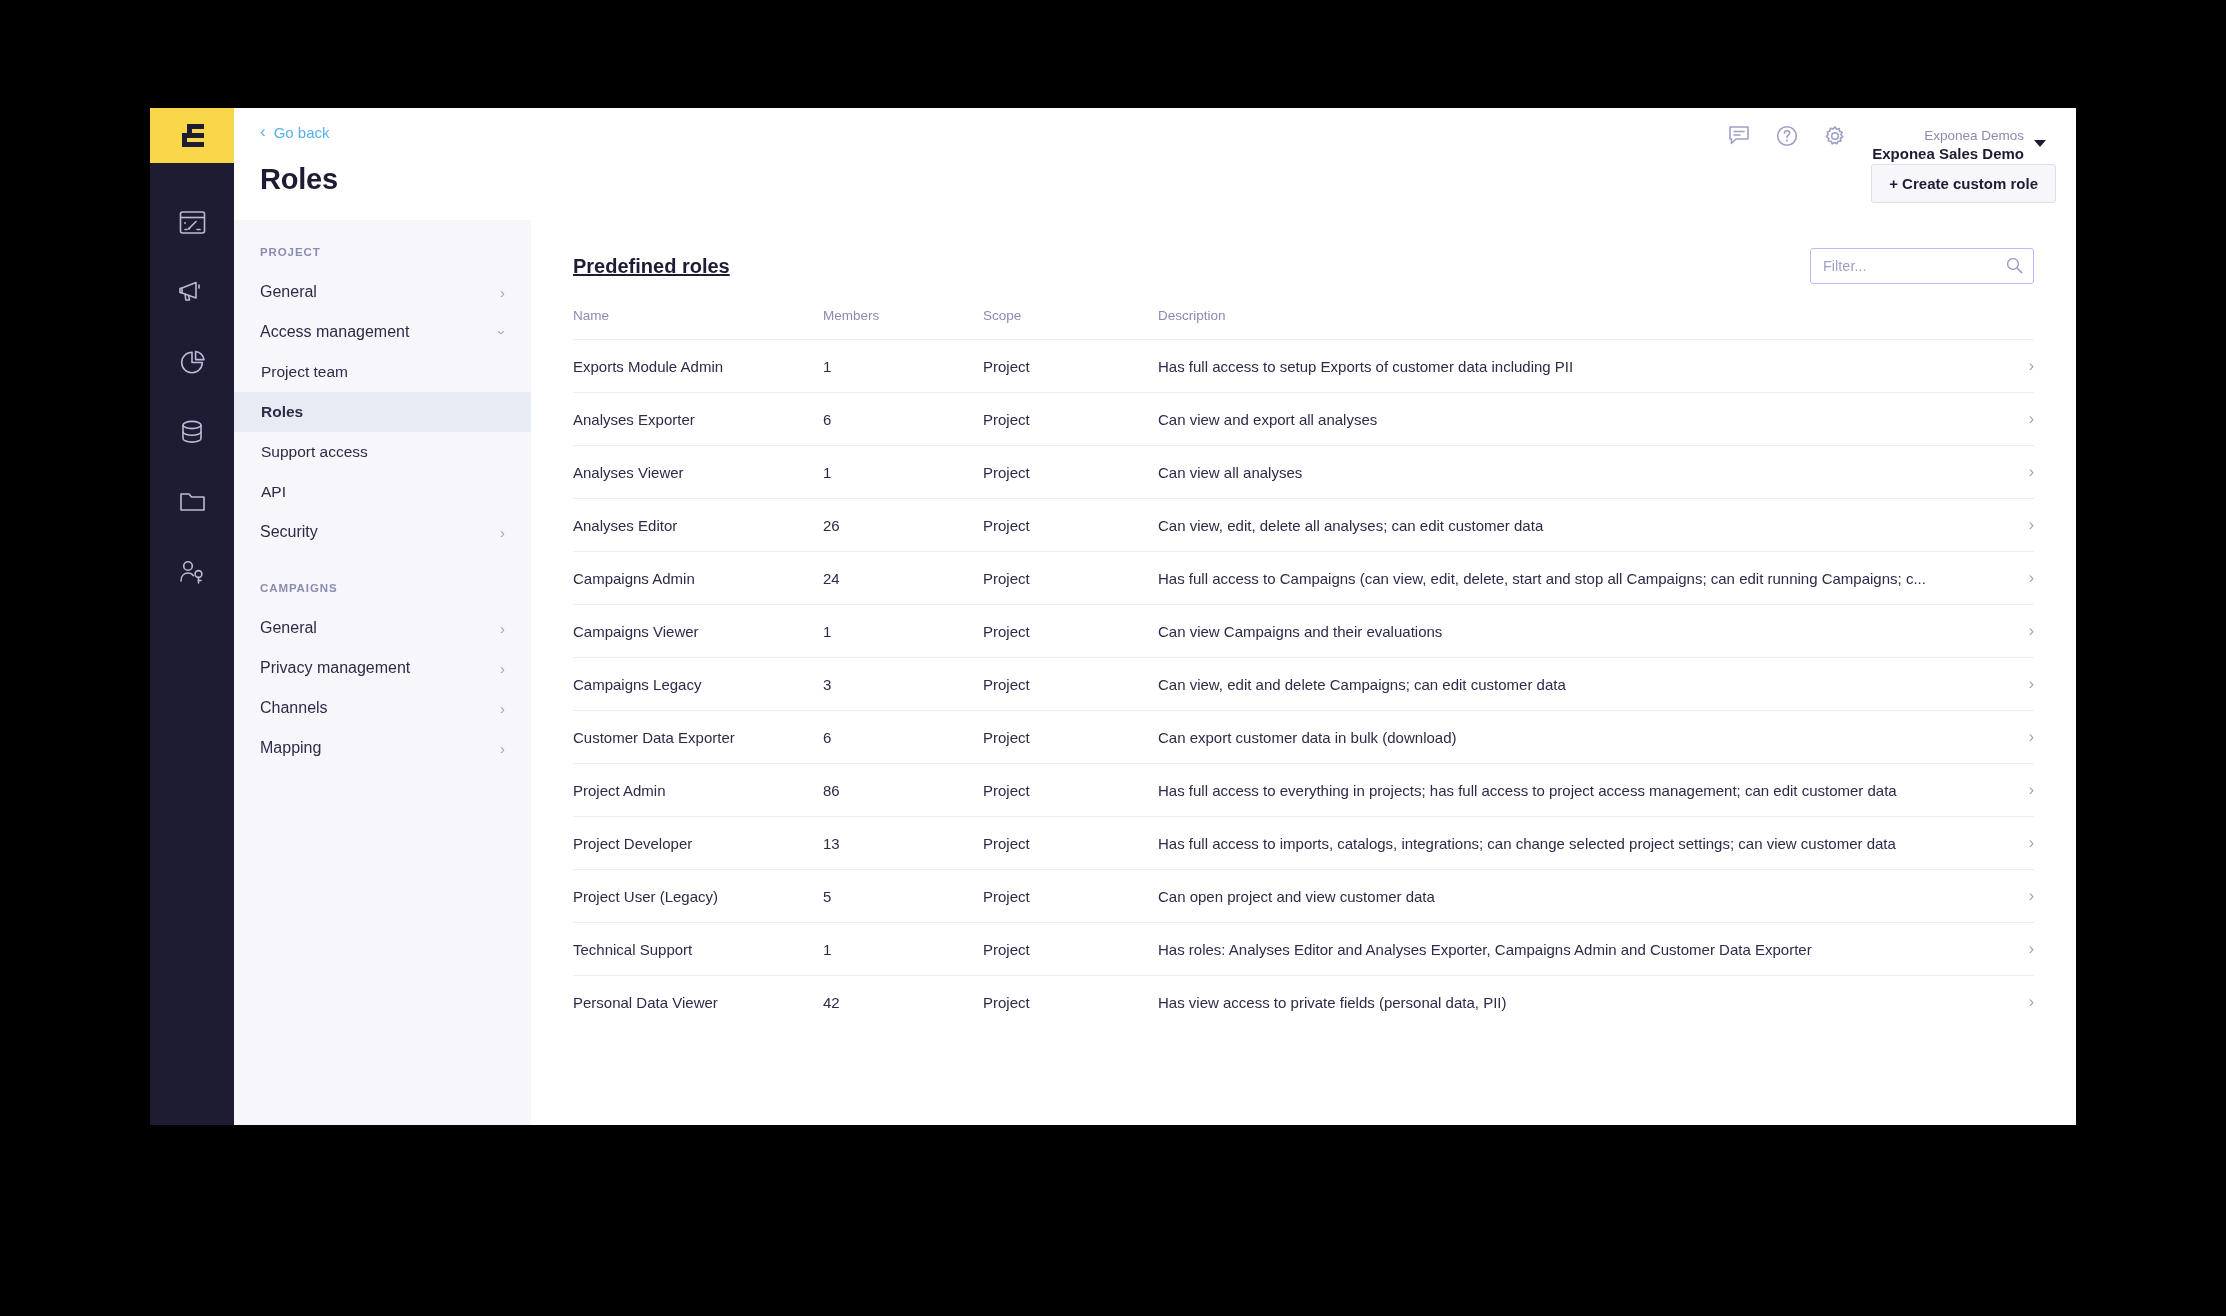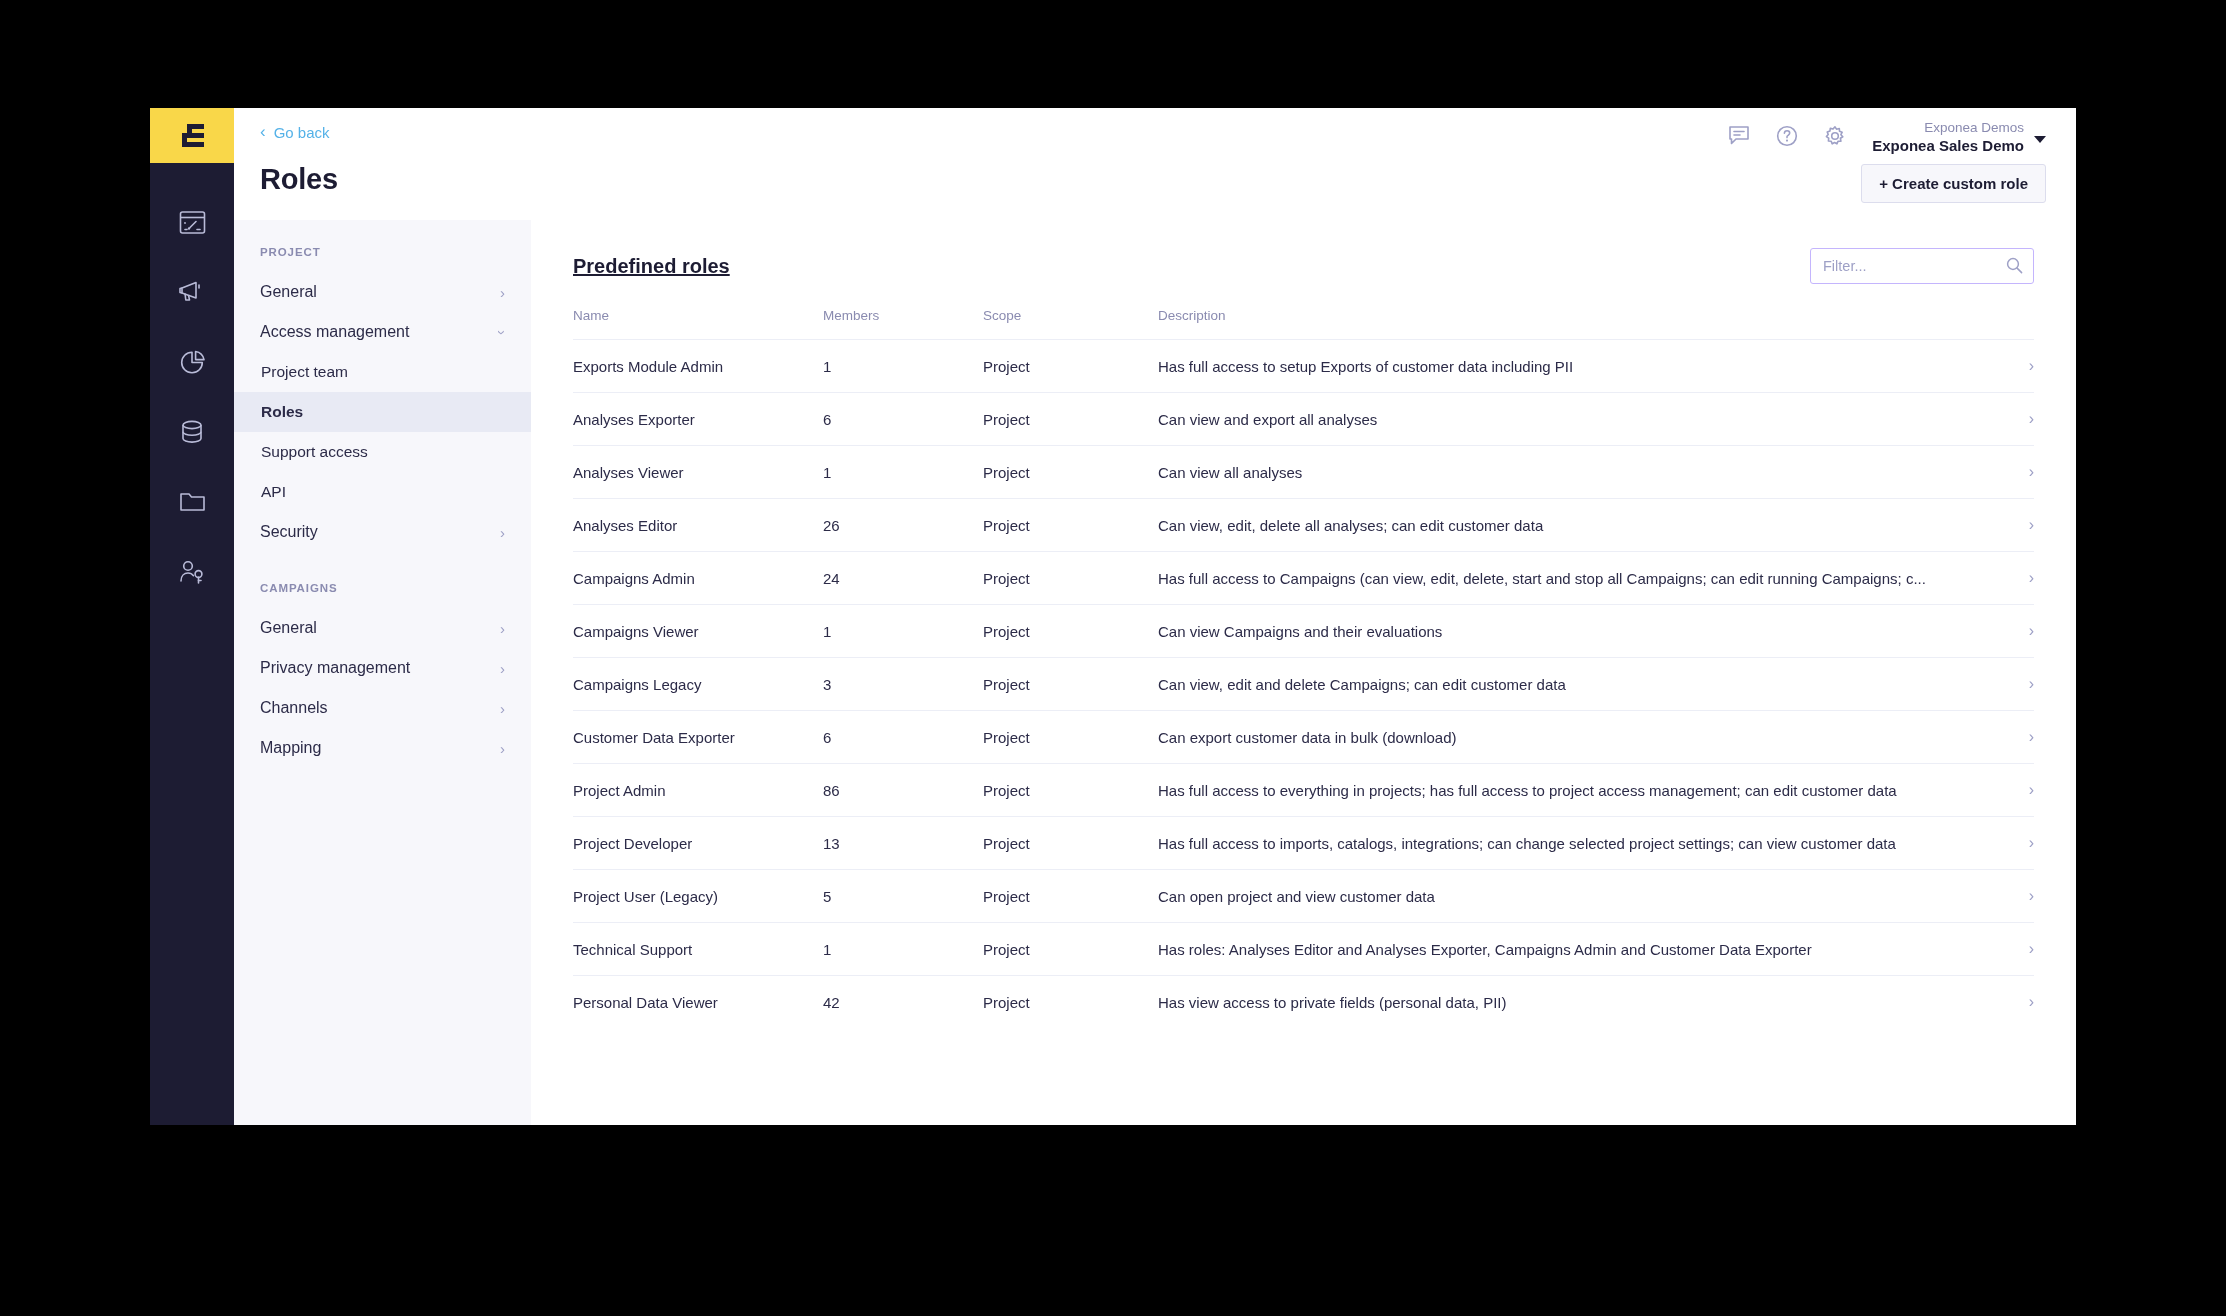--- a/index.html
+++ b/index.html
@@ -141,33 +141,33 @@
     gap: 26px;
   }
   .hicon { cursor: pointer; padding-top: 5px; }
   .hicon svg { display: block; }
   .acct {
     display: flex;
     align-items: center;
     gap: 10px;
     cursor: pointer;
   }
-  .acct-text { text-align: right; line-height: 1.25; }
+  .acct-text { text-align: right; line-height: 1.25; margin-top: 8px; }
   .acct-org { font-size: 13.5px; color: #8a8bb0; }
   .acct-proj { font-size: 15px; font-weight: bold; color: #1d1c33; }
   .caret {
     width: 0; height: 0;
     border-left: 6px solid transparent;
     border-right: 6px solid transparent;
     border-top: 7px solid #1d1c33;
     margin-top: 4px;
   }
   .create-btn {
     position: absolute;
-    right: 30px;
+    right: 20px;
     top: 56px;
     background: #f7f7fb;
     border: 1px solid #dcdded;
     border-radius: 3px;
     padding: 10px 17px;
     font-size: 15px;
     font-weight: bold;
     color: #1d1c33;
     cursor: pointer;
     font-family: "Liberation Sans", sans-serif;

